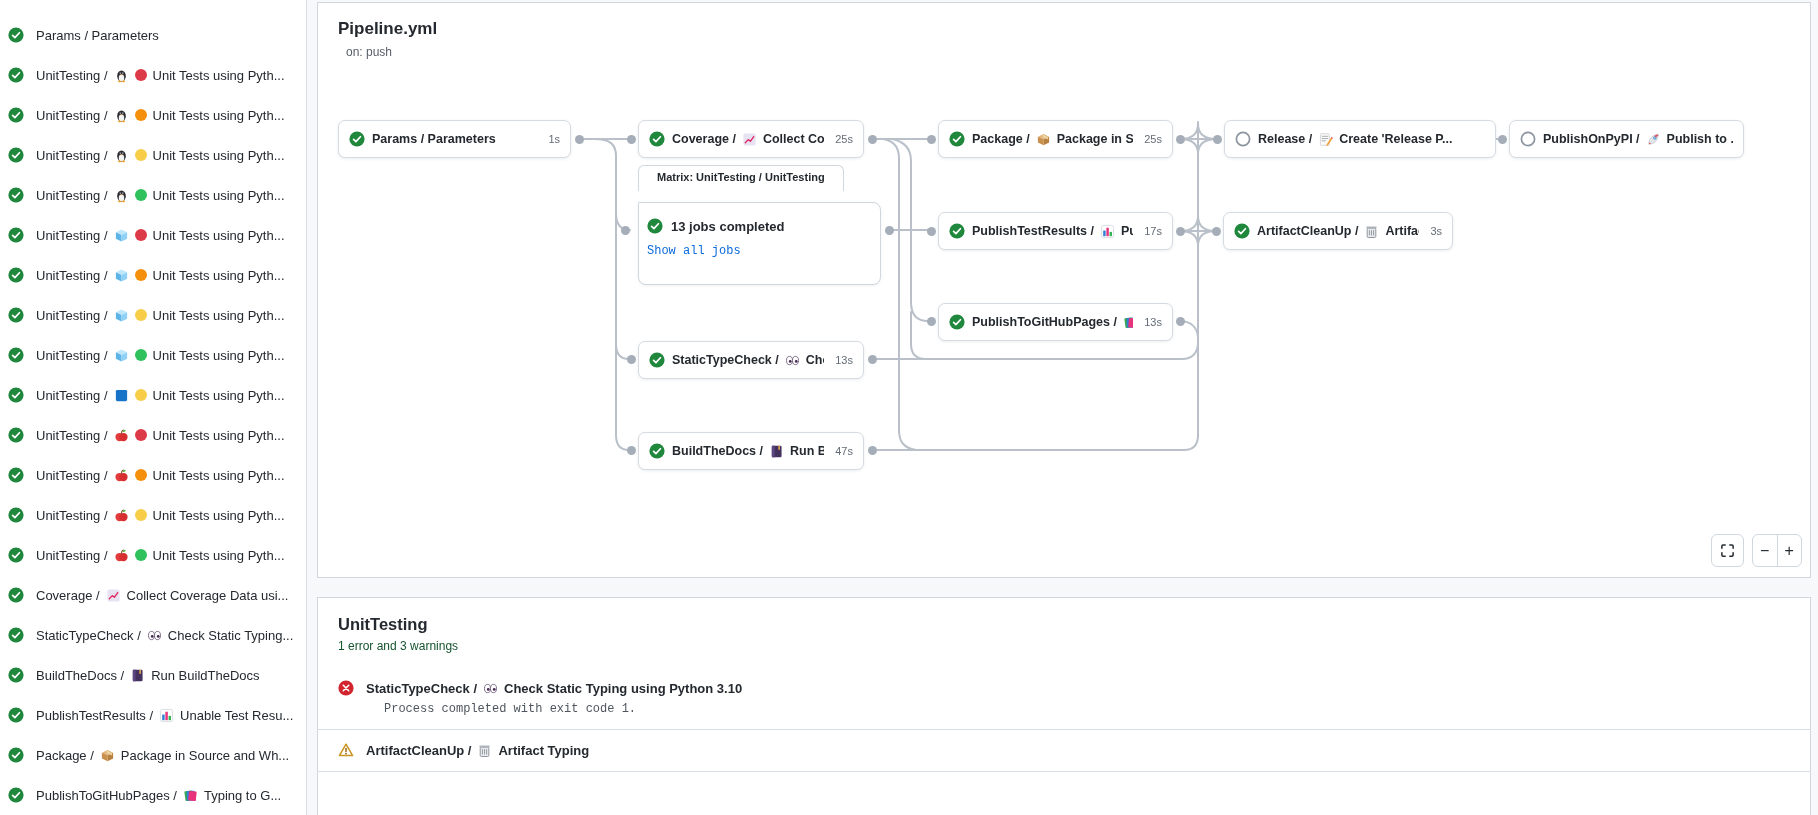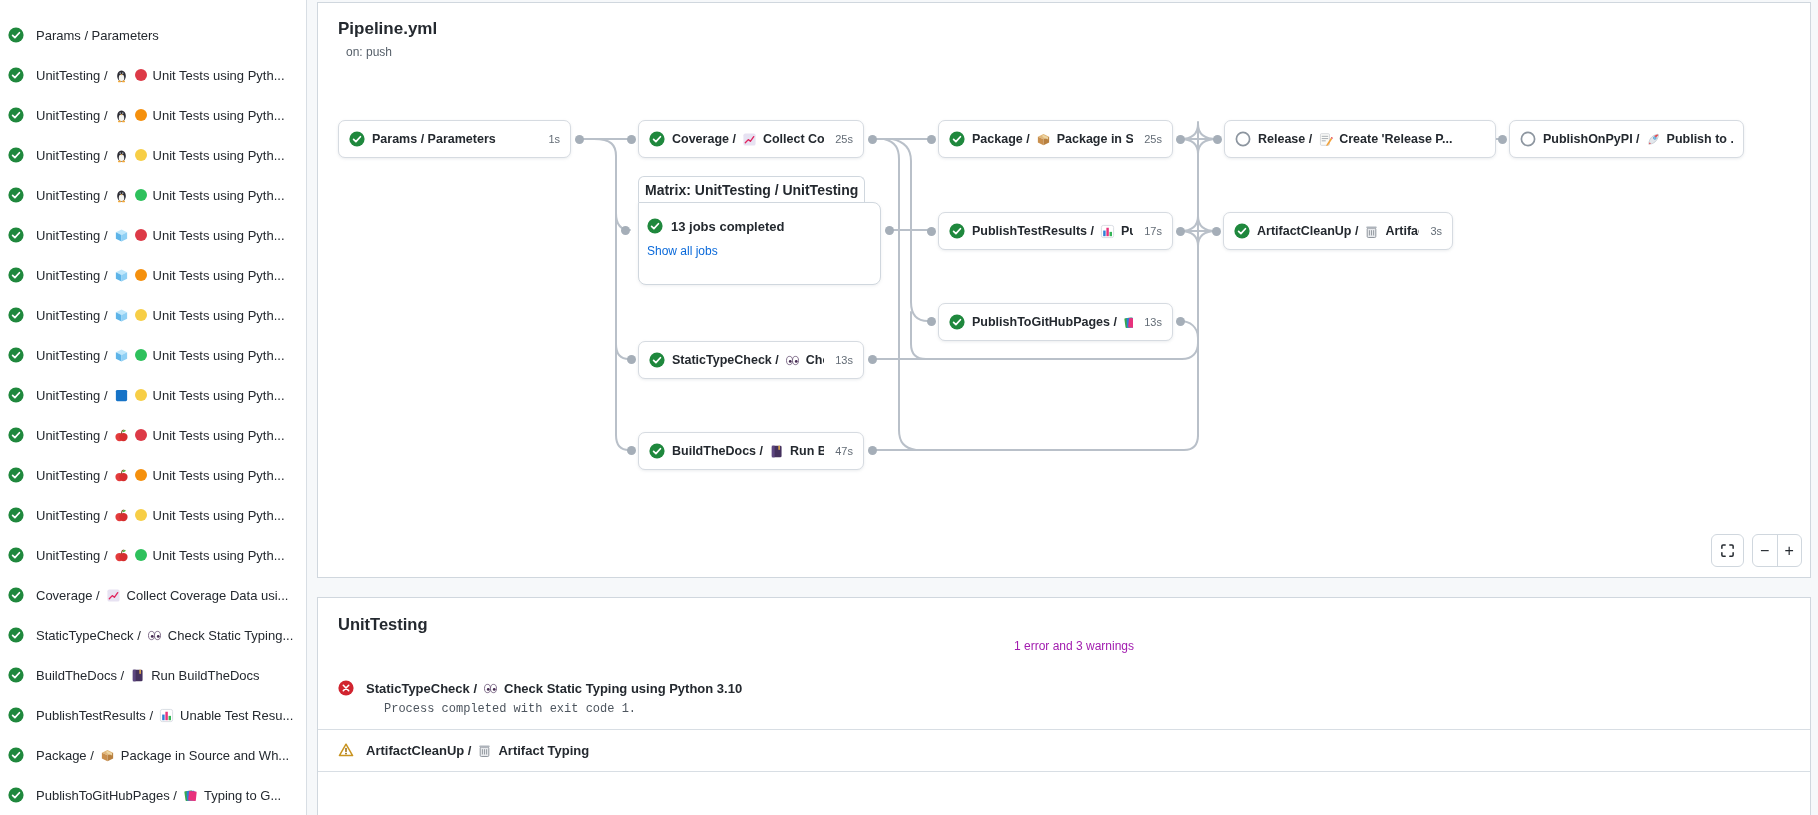--- a/index.html
+++ b/index.html
@@ -33,43 +33,43 @@
 
   
   .gnode { position:absolute; height:38px; background:#fff; border:1px solid #d6dbe1; border-radius:7px;
            box-shadow:0 1px 3px rgba(140,149,159,.18); display:flex; align-items:center;
            padding:0 10px; gap:7px; z-index:3; cursor:pointer; }
   .gnode .nlabel { display:flex; align-items:center; gap:6px; font-size:12.5px; font-weight:600;
                    color:#24292f; white-space:nowrap; overflow:hidden; flex:1; }
   .gnode .ndur { font-size:11px; color:#636c76; font-weight:400; margin-left:auto; padding-left:4px; }
 
   
-  #matrix-tab { position:absolute; left:320px; top:173px; height:26px; z-index:4; background:#fff;
+  #matrix-tab { position:absolute; left:320px; top:162px; height:26px; z-index:4; background:#fff;
                 border:1px solid #d0d7de; border-bottom:none; border-radius:6px 6px 0 0;
-                padding:5px 6px 0; font-size:14px; font-weight:700; color:#24292f; }
+                padding:5px 18px 0; font-size:11px; font-weight:700; color:#24292f; }
   #matrix-body { position:absolute; left:320px; top:199px; width:243px; height:83px; z-index:3;
                  background:#fff; border:1px solid #d0d7de; border-radius:0 8px 8px 8px;
                  box-shadow:0 1px 3px rgba(140,149,159,.15); padding:15px 8px; }
   .mrow { display:flex; align-items:center; gap:8px; }
   .msum { font-size:13px; font-weight:600; color:#24292f; }
-  .mlink { display:inline-block; margin:10px 0 0 0; font-size:12px; color:#0969da; text-decoration:none; cursor:pointer; }
+  .mlink { display:inline-block; margin:10px 0 0 0; font-size:12px; color:#0969da; text-decoration:none; cursor:pointer;font-family:Liberation Mono, monospace; }
 
   
   #zoomctl { position:absolute; right:8px; top:531px; display:flex; gap:8px; z-index:5; }
   #fsbtn { width:33px; height:33px; background:#fff; border:1px solid #d0d7de; border-radius:6px;
            display:flex; align-items:center; justify-content:center; cursor:pointer; }
   #zoombtns { display:flex; width:50px; height:33px; background:#fff; border:1px solid #d0d7de;
               border-radius:6px; overflow:hidden; }
   #zoombtns button { flex:1; background:transparent; border:none; font-size:16px; color:#24292f;
                      cursor:pointer; font-family:inherit; }
   #zoombtns button:first-child { border-right:1px solid #d0d7de; }
 
   
   #ann-title { font-size:16.5px; font-weight:700; color:#24292f; margin:0 0 5px 20px; }
-  #ann-summary { font-size:12px; color:#a21caf; margin:0 0 15px 20px;text-align:center; }
+  #ann-summary { font-size:12px; color:#14532d; margin:0 0 15px 20px; }
   .a-item { padding:12px 20px 13px; }
   .a-item + .a-item { border-top:1px solid #d8dee4; }
   #annotation-list::after { content:""; display:block; border-top:1px solid #d8dee4; }
   .a-title-row { display:flex; align-items:center; gap:12px; }
   .a-title { font-size:13px; font-weight:600; color:#24292f; display:flex; align-items:center; gap:6px; }
   .a-msg { margin:6px 0 0 46px; font-family:"Liberation Mono", monospace; font-size:12px; color:#4d555e; }
 </style>
 </head>
 <body>
 

